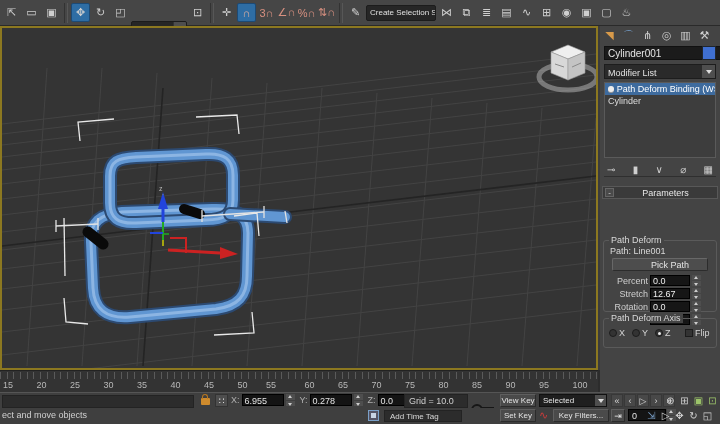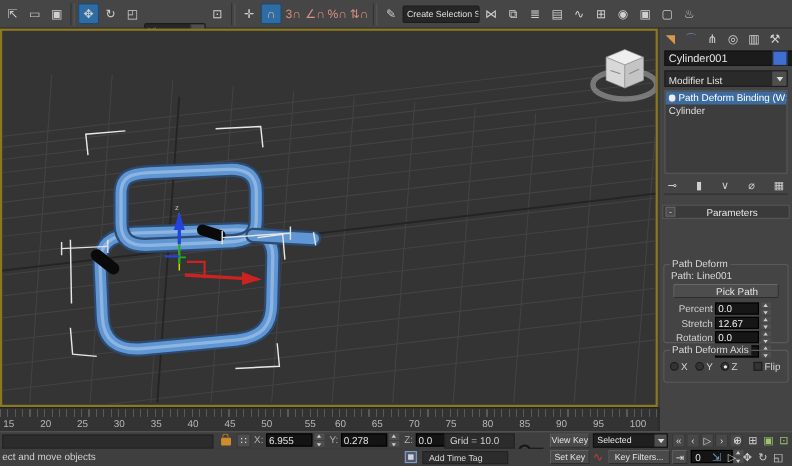--- a/index.html
+++ b/index.html
@@ -493,21 +493,21 @@
     <div class="ticks"></div>
 
   <span class="tl-num" style="left: 3px;">15</span>
       <span class="tl-num" style="left: 36.5px;">20</span>
       <span class="tl-num" style="left: 70px;">25</span>
       <span class="tl-num" style="left: 103.5px;">30</span>
       <span class="tl-num" style="left: 137px;">35</span>
       <span class="tl-num" style="left: 170.5px;">40</span>
       <span class="tl-num" style="left: 204px;">45</span>
       <span class="tl-num" style="left: 237.5px;">50</span>
-      <span class="tl-num" style="left: 277px;">55</span>
+      <span class="tl-num" style="left: 266px;">55</span>
       <span class="tl-num" style="left: 304.5px;">60</span>
       <span class="tl-num" style="left: 338px;">65</span>
       <span class="tl-num" style="left: 371.5px;">70</span>
       <span class="tl-num" style="left: 405px;">75</span>
       <span class="tl-num" style="left: 438.5px;">80</span>
       <span class="tl-num" style="left: 472px;">85</span>
       <span class="tl-num" style="left: 505.5px; text-align: center;">90</span>
       <span class="tl-num" style="left: 539px;">95</span>
       <span class="tl-num" style="left: 572.5px;">100</span>
     </div>

